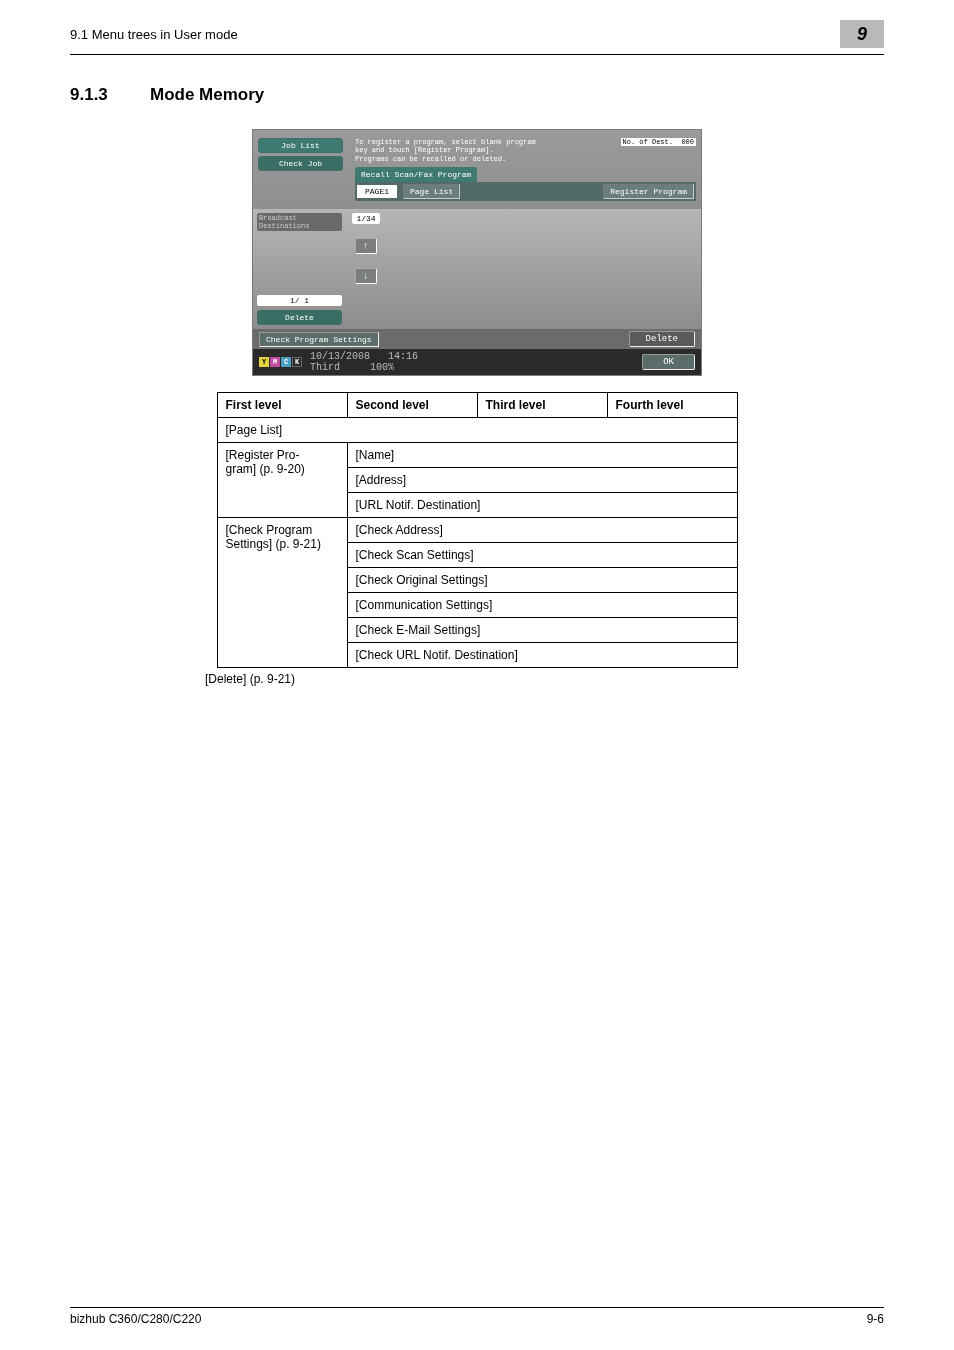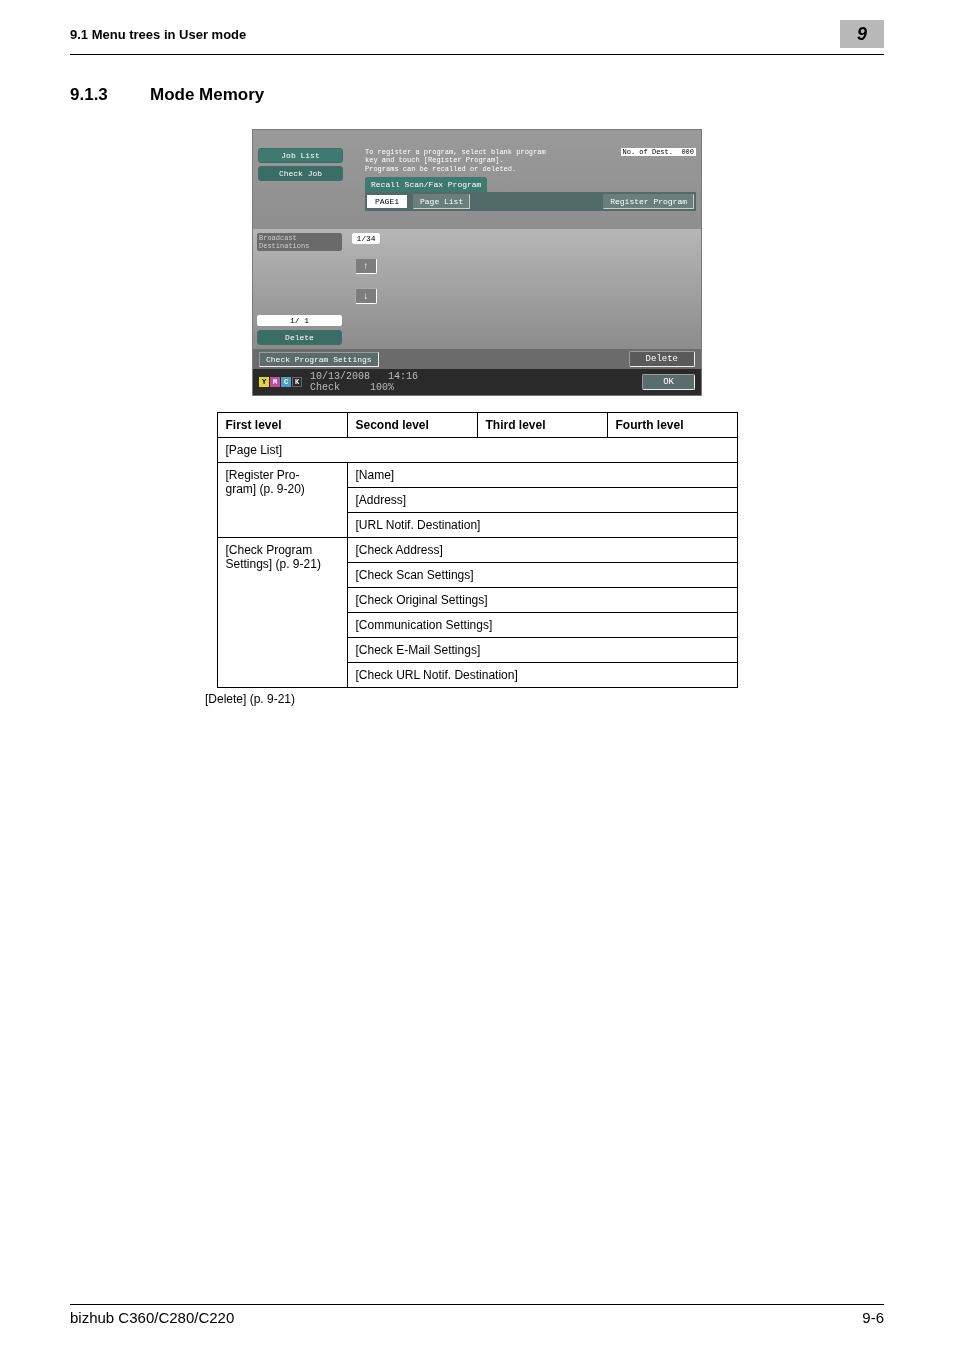--- a/index.html
+++ b/index.html
@@ -13,21 +13,21 @@
     color: #000;
   }
   .header {
     display: flex;
     align-items: center;
     padding: 20px 70px 4px 70px;
   }
   .header-left {
     flex: 1;
     font-size: 13px;
-    font-weight: bold;
+    font-weight: normal;
   }
   .header-right {
     background: #b9b9b9;
     width: 44px;
     height: 28px;
     display: flex;
     align-items: center;
     justify-content: center;
     font-size: 18px;
     font-weight: bold;
@@ -52,22 +52,22 @@
   }
   .shot {
     border: 1px solid #7a7a7a;
     background: linear-gradient(#9a9a9a, #7a7a7a);
     font-size: 8px;
     color: #fff;
     font-family: "Courier New", monospace;
   }
   .shot-top {
     display: flex;
-    padding: 18px 5px;
-    gap: 22px;
+    padding: 8px 5px;
+    gap: 12px;
   }
   .left-col { width: 85px; display: flex; flex-direction: column; gap: 3px; }
   .pill {
     border: 1px solid #3e6e66;
     border-radius: 3px;
     background: #3e7a70;
     color: #fff;
     padding: 2px 4px;
     font-size: 8px;
     text-align: center;
@@ -133,21 +133,21 @@
   }
   table.levels th { font-weight: bold; }
   .below-table { width:560px; margin: 4px auto 0 auto; font-size:12px; padding-left:8px; }
 
   .footer {
     position: absolute;
     bottom: 24px;
     left: 70px;
     right: 70px;
     display: flex;
-    font-size: 15px;
+    font-size: 12px;
     border-top: 1px solid #000;
     padding-top: 4px;
   }
   .footer .left { flex: 1; }
 </style>
 </head>
 <body>
 
 <div class="header">
   <div class="header-left">9.1      Menu trees in User mode</div>
@@ -205,21 +205,21 @@
 
     <div class="status">
       <div class="ymck">
         <div class="chip y">Y</div>
         <div class="chip m">M</div>
         <div class="chip c">C</div>
         <div class="chip k">K</div>
       </div>
       <div class="datetime">
         <span>10/13/2008</span>&nbsp;&nbsp;&nbsp;<span>14:16</span><br>
-        <span>Check</span>&nbsp;&nbsp;&nbsp;&nbsp;&nbsp;<span>100%</span>
+        <span>Third</span>&nbsp;&nbsp;&nbsp;&nbsp;&nbsp;<span>100%</span>
       </div>
       <div class="okbtn">OK</div>
     </div>
   </div>
 </div>
 
 <div class="tbl-wrap">
   <table class="levels">
     <tbody>
         <tr>

